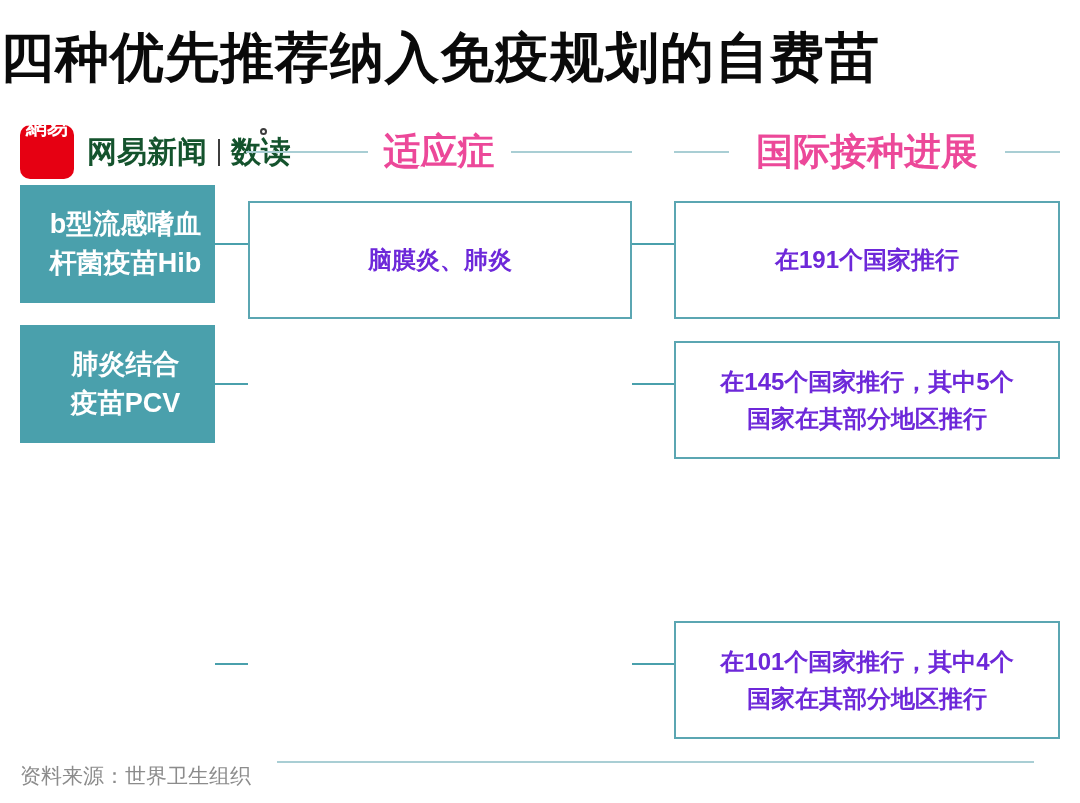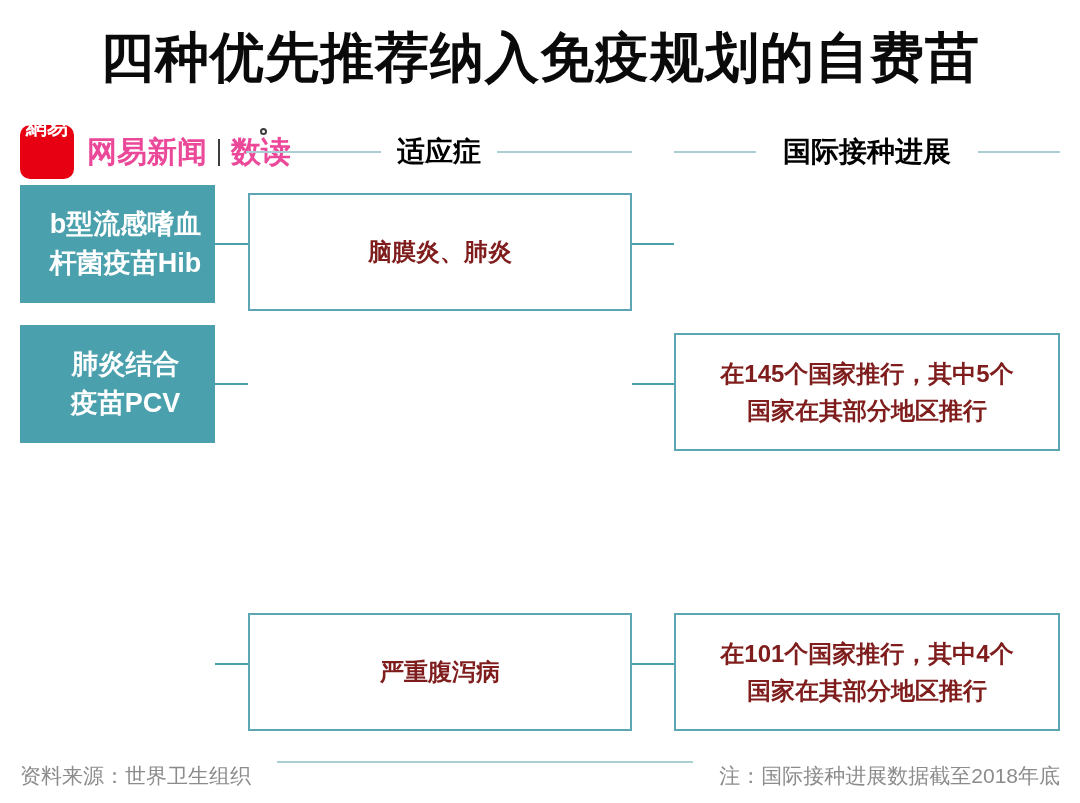--- a/index.html
+++ b/index.html
@@ -8,21 +8,21 @@
     position: relative;
     width: 1080px;
     height: 803px;
     background: #ffffff;
     font-family: "Liberation Sans", sans-serif;
     overflow: hidden;
   }
   .title {
     position: absolute;
     top: 22px; left: 0; right: 0;
-    text-align: center;
+    text-align: left;
     font-size: 54px;
     font-weight: 800;
     color: #0a0a0a;
     letter-spacing: 1px;
   }
   
   .brand {
     position: absolute;
     top: 124px; left: 20px;
     display: flex;
@@ -41,21 +41,21 @@
     gap: 40px;
   }
   .logo-badge .cn { font-size: 21px; font-weight: 700; line-height: 1.05; }
   .logo-badge .en { font-size: 7px; letter-spacing: 2px; margin-top: 2px; }
   .brand-text {
     display: flex;
     align-items: center;
     margin-left: 13px;
     font-size: 30px;
     font-weight: 600;
-    color: #ec4899;
+    color: #14532d;
     position: relative;
   }
   .brand-divider {
     width: 2px; height: 27px;
     background: #3d3d3d;
     margin: 0 11px;
   }
   .magnifier-dot {
     position: absolute;
     top: -4px; right: 24px;
@@ -66,23 +66,23 @@
   
   .col-header {
     position: absolute;
     top: 136px;
     height: 32px;
     display: flex;
     align-items: center;
   }
   .col-header .hline { flex: 1; height: 2px; background: #a9ced4; }
   .col-header .hlabel {
-    font-size: 28px;
+    font-size: 37px;
     font-weight: 700;
-    color: #000000;
+    color: #ec4899;
     margin: 0 16px;
     white-space: nowrap;
   }
   .col-header.indications { left: 246px; width: 386px; }
   .col-header.progress { left: 674px; width: 386px; gap: 11px; }
   
   .row { position: absolute; left: 0; width: 1080px; height: 118px; }
   .row.r0 { top: 185px; }
   .row.r1 { top: 325px; border-radius: 10px; }
   .row.r2 { top: 465px; }
@@ -101,31 +101,31 @@
     font-weight: 700;
     line-height: 1.45;
     white-space: pre-line;
     padding-left: 16px;
   }
   .connector { position: absolute; top: 58px; height: 2px; background: #4aa0ac; }
   .connector.c1 { left: 215px; width: 33px; }
   .connector.c2 { left: 632px; width: 42px; }
   .box-cell {
     position: absolute;
-    top: 8px;
+    top: 16px;
     height: 118px;
     background: #ffffff;
     border: 2px solid #5ba6b2;
     display: flex;
     align-items: center;
     justify-content: center;
     text-align: center;
     font-size: 24px;
     font-weight: 700;
-    color: #7f1d1d;
+    color: #6d28d9;
     line-height: 1.55;
     padding: 0 28px;
     white-space: pre-line;
   }
   .box-cell.mid { left: 248px; width: 384px; }
   .box-cell.right { left: 674px; width: 386px; }
   
   .footer {
     position: absolute;
     top: 746px; left: 20px; right: 20px;
@@ -174,39 +174,38 @@
     <span class="hlabel">国际接种进展</span>
     <span class="hline"></span>
   </div>
 
   <div class="row r0">
     <div class="vaccine-cell">b型流感嗜血
 杆菌疫苗Hib</div>
     <div class="connector c1"></div>
     <div class="box-cell mid">脑膜炎、肺炎</div>
     <div class="connector c2"></div>
+    <div class="box-cell right">在191个国家推行</div>
   </div>
 
   <div class="row r1">
     <div class="vaccine-cell">肺炎结合
 疫苗PCV</div>
     <div class="connector c1"></div>
     <div class="connector c2"></div>
     <div class="box-cell right">在145个国家推行，其中5个
 国家在其部分地区推行</div>
   </div>
 
 
   <div class="row r3">
     <div class="connector c1"></div>
-    <div class="box-cell mid">严重腹泻病</div>
     <div class="connector c2"></div>
     <div class="box-cell right">在101个国家推行，其中4个
 国家在其部分地区推行</div>
   </div>
 
   <div class="footer">
     <span class="ftext">资料来源：世界卫生组织</span>
     <span class="fline"></span>
-    <span class="ftext">注：国际接种进展数据截至2018年底</span>
   </div>
 
 </div>
 
 </body></html>

